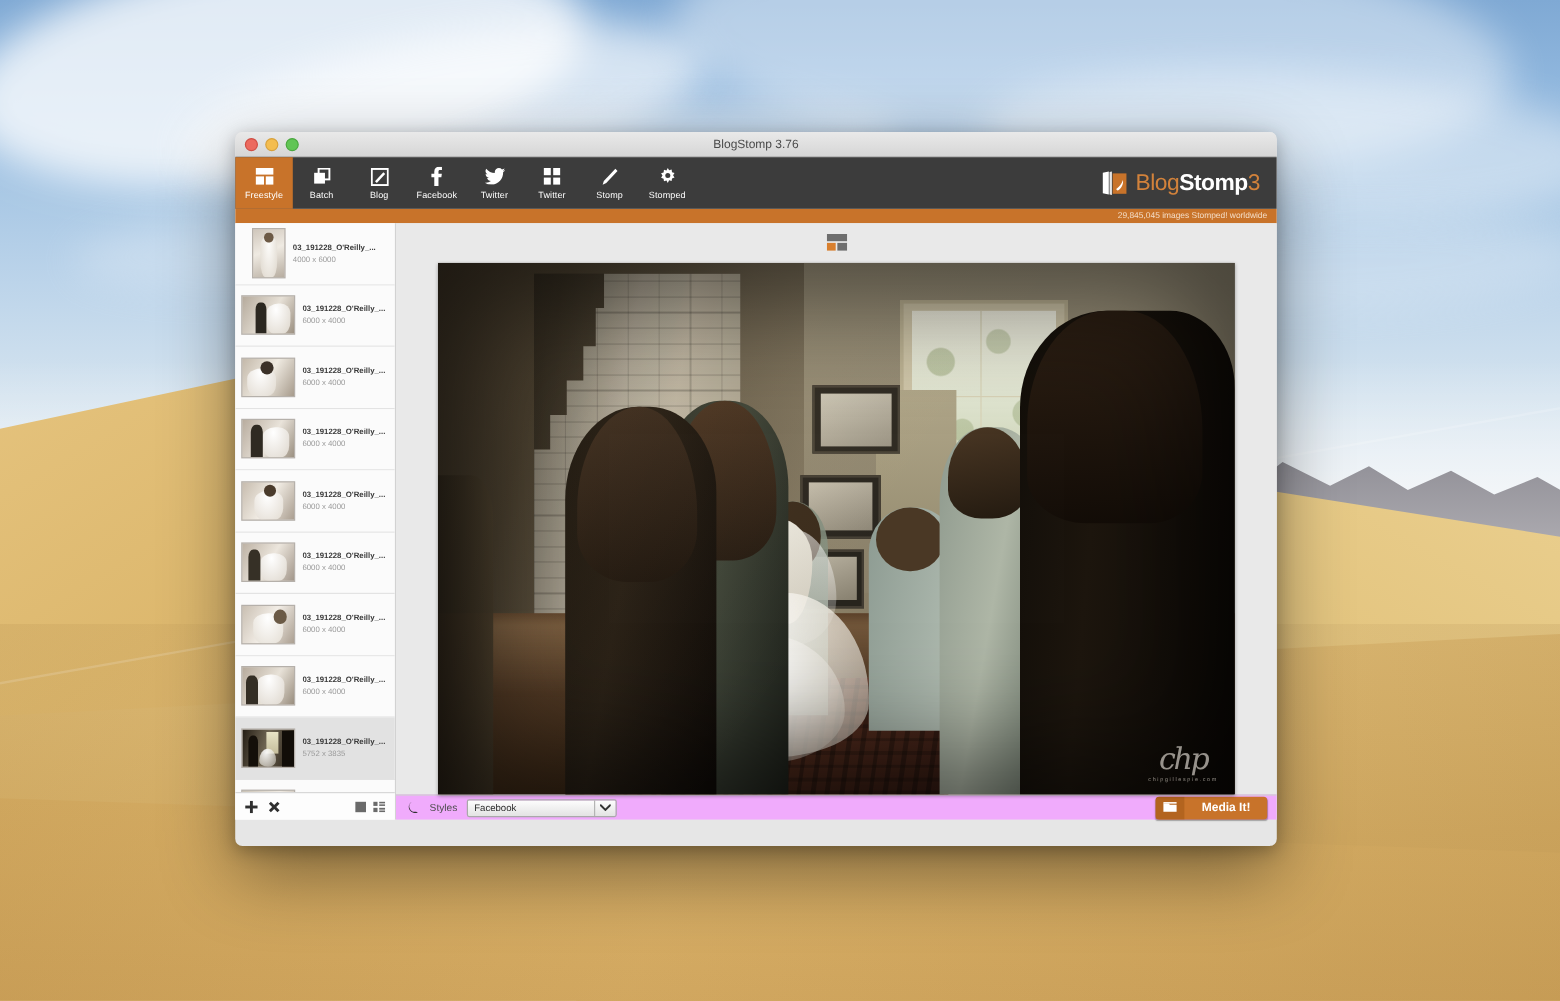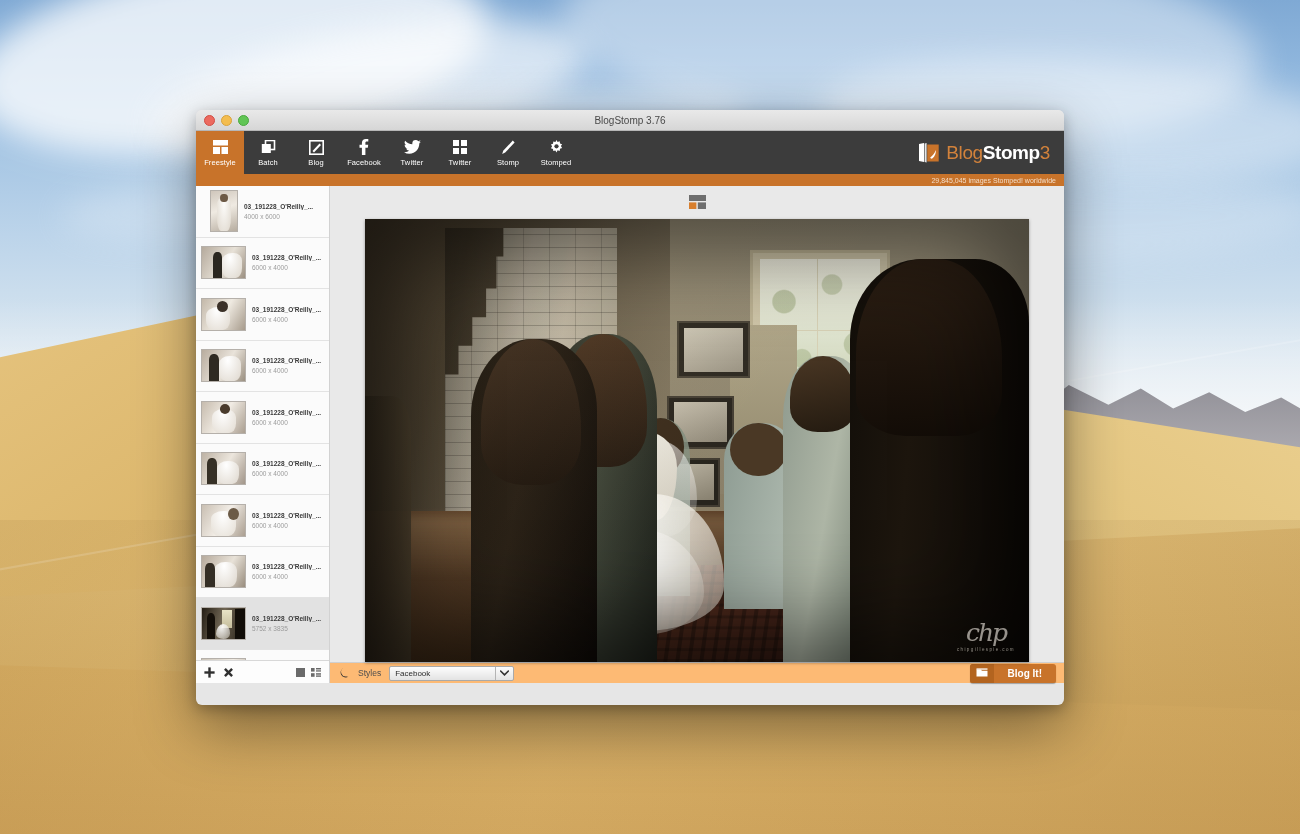--- a/index.html
+++ b/index.html
@@ -95,21 +95,21 @@
   .sidefoot{height:22px;background:#fdfdfd;border-top:1px solid #d8d8d8;display:flex;align-items:center;justify-content:space-between;padding:0 8px;}
   .sf-left{display:flex;gap:8px;align-items:center;}
   .sf-right{display:flex;gap:6px;align-items:center;}
 
   .main{flex:1;background:#e9e9e9;display:flex;flex-direction:column;}
   .tools{height:31px;display:flex;align-items:center;justify-content:center;gap:33px;flex-direction:column;}
   .tool{width:18px;height:18px;display:flex;align-items:center;justify-content:center;cursor:pointer;}
   .stage{flex:1;display:flex;align-items:flex-start;justify-content:center;padding-top:2px;}
   .photoframe{width:664px;height:443px;position:relative;overflow:hidden;box-shadow:0 1px 3px rgba(0,0,0,.35);}
   .viewlabel{text-align:center;font-size:7.5px;color:#8d8d8d;padding:4px 0 0 0;}
-  .bottombar{height:25px;background:#fdba74;border-top:1px solid #cfcfcf;display:flex;align-items:center;padding:0 8px;gap:8px;}
+  .bottombar{height:25px;background:#f0abfc;border-top:1px solid #cfcfcf;display:flex;align-items:center;padding:0 8px;gap:8px;}
   .styles-lb{font-size:8.5px;color:#4d4d4d;}
   .select{
     width:125px;height:15px;border:1px solid #a9a9a9;border-radius:2px;
     background:linear-gradient(180deg,#fdfdfd,#e3e3e3);
     display:flex;align-items:center;font-size:8px;color:#2b2b2b;padding-left:5px;position:relative;box-sizing:border-box;
   }
   .select .arrowbox{position:absolute;right:0;top:0;bottom:0;width:17px;border-left:1px solid #b4b4b4;display:flex;align-items:center;justify-content:center;}
   .bb-space{flex:1;}
   .stomp{
     display:flex;align-items:center;height:19px;border-radius:3px;overflow:hidden;
@@ -604,19 +604,19 @@
           </span>
         </div>
         <div class="bb-space"></div>
         <div class="stomp">
           <span class="sicon">
             <svg width="12" height="10" viewBox="0 0 12 10">
                 <path d="M0.5 1.6h4.4l1 1.1h5.6v5.8H0.5z" fill="#fff"></path>
                 <rect x="0.5" y="0.4" width="11" height="1.3" fill="#fff"></rect>
               </svg>
           </span>
-          <span class="slabel">Blog It!</span>
+          <span class="slabel">Media It!</span>
         </div>
       </div>
 
     </div>
   </div>
 </div>
 
 </body></html>

